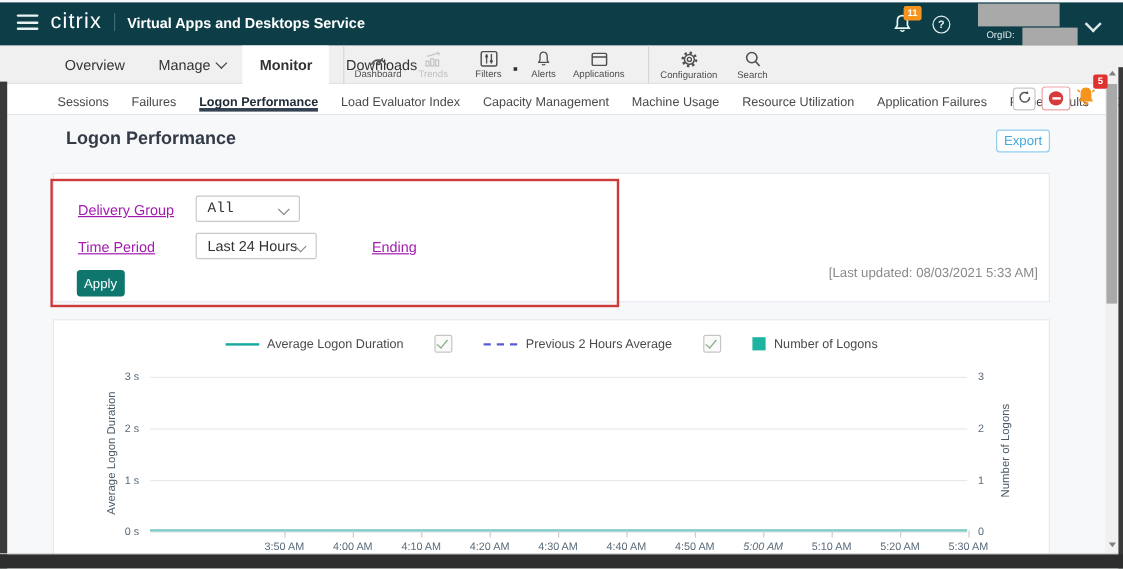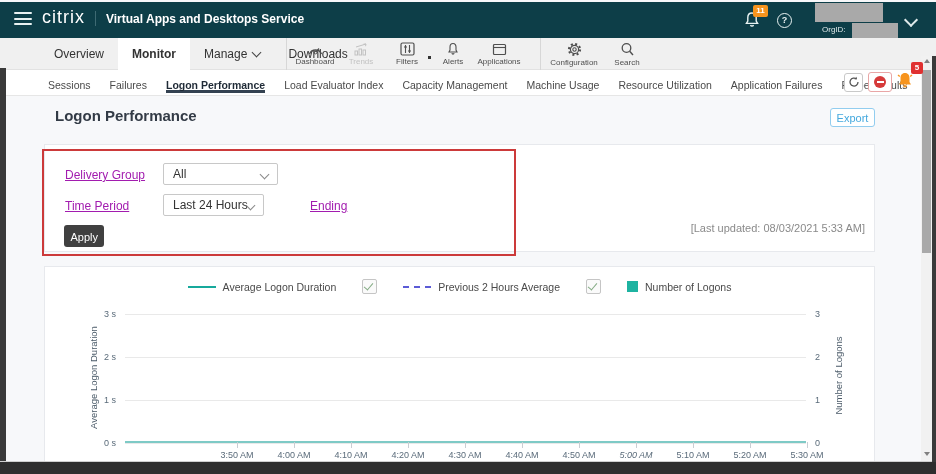--- a/index.html
+++ b/index.html
@@ -62,22 +62,22 @@
               color:#45a9de;font-size:11px;text-align:center;line-height:19px;cursor:pointer;box-sizing:border-box;}
 
   
   .panel{background:#fff;border:1px solid #e7e9ed;box-sizing:border-box;}
   .filter-panel{left:44px;top:144px;width:831px;height:108px;}
   .red-box{left:42px;top:149px;width:474px;height:107px;border:2px solid #cc3a3a;box-sizing:border-box;z-index:5;pointer-events:none;}
   .flabel{font-size:12px;color:#a21caf;text-decoration:underline;}
   .dd{height:22px;border:1px solid #c8c8c8;border-radius:2px;background:#fff;display:flex;align-items:center;
       font-size:12px;color:#333;padding-left:9px;box-sizing:border-box;cursor:pointer;}
   .dd .chev{position:absolute;right:9px;top:7px;width:6px;height:6px;border-right:1.5px solid #8a8a8a;border-bottom:1.5px solid #8a8a8a;transform:rotate(45deg);}
-  .apply-btn{left:64px;top:225px;width:40px;height:22px;background:#404040;border:none;border-radius:3px;color:#fff;
-             font-size:11px;text-align:right;line-height:22px;cursor:pointer;}
+  .apply-btn{left:64px;top:225px;width:40px;height:22px;background:#0f766e;border:none;border-radius:3px;color:#fff;
+             font-size:11px;text-align:left;line-height:22px;cursor:pointer;}
   .last-updated{left:600px;top:222px;width:265px;text-align:right;font-size:11px;color:#8a8a8a;}
 
   
   .chart-panel{left:44px;top:266px;width:831px;height:200px;}
   .legend{left:44px;top:279px;width:831px;display:flex;justify-content:center;align-items:center;gap:26px;}
   .leg-item{display:flex;align-items:center;gap:7px;font-size:10.5px;color:#4a4a4a;}
   .sw-line{width:28px;height:0;border-top:2px solid #17a99c;}
   .sw-dash{width:28px;height:0;border-top:2px dashed #5b5bd6;}
   .sw-square{width:11px;height:11px;background:#1eb3a1;}
   .leg-check{width:13px;height:13px;border:1px solid #c5c5c5;border-radius:2px;background:#fafafa;position:relative;cursor:pointer;}
@@ -128,26 +128,26 @@
   <div class="abs redact redact1"></div>
   <div class="abs orgid">OrgID:</div>
   <div class="abs redact redact2"></div>
   <div class="abs tb-caret"></div>
 
   <div class="abs navrow"></div>
   <div class="abs navtabs">
     <div class="navtab">
         <span>Overview</span>
       </div>
-    <div class="navtab active">
-        <span>Monitor</span>
-      </div>
     <div class="navtab">
         <span>Manage</span>
         <span class="nav-caret"></span>
+      </div>
+    <div class="navtab active">
+        <span>Monitor</span>
       </div>
     <div class="navtab">
         <span>Downloads</span>
       </div>
   </div>
   <div class="abs navdiv" style="left:286px;"></div>
   <div class="abs tools" style="left:292px;">
     <div class="tool">
       <span>
         <svg width="17" height="13" viewBox="0 0 17 13">
@@ -260,21 +260,21 @@
     </span>
   </div>
   <div class="abs alert-badge">5</div>
 
   <div class="abs page-title">Logon Performance</div>
   <div class="abs export-btn">Export</div>
 
   <div class="abs panel filter-panel"></div>
   <div class="abs red-box"></div>
   <div class="abs flabel" style="left:65px;top:168px;">Delivery Group</div>
-  <div class="abs dd" style="left:163px;top:163px;width:115px;">
+  <div class="abs dd" style="left:163px;top:163px;width:87px;font-family:Liberation Mono, monospace;">
     <span>All</span>
     <span class="chev"></span>
   </div>
   <div class="abs flabel" style="left:65px;top:199px;">Time Period</div>
   <div class="abs dd" style="left:163px;top:194px;width:101px;">
     <span>Last 24 Hours</span>
     <span class="chev"></span>
   </div>
   <div class="abs flabel" style="left:310px;top:199px;">Ending</div>
   <button class="abs apply-btn">Apply</button>

